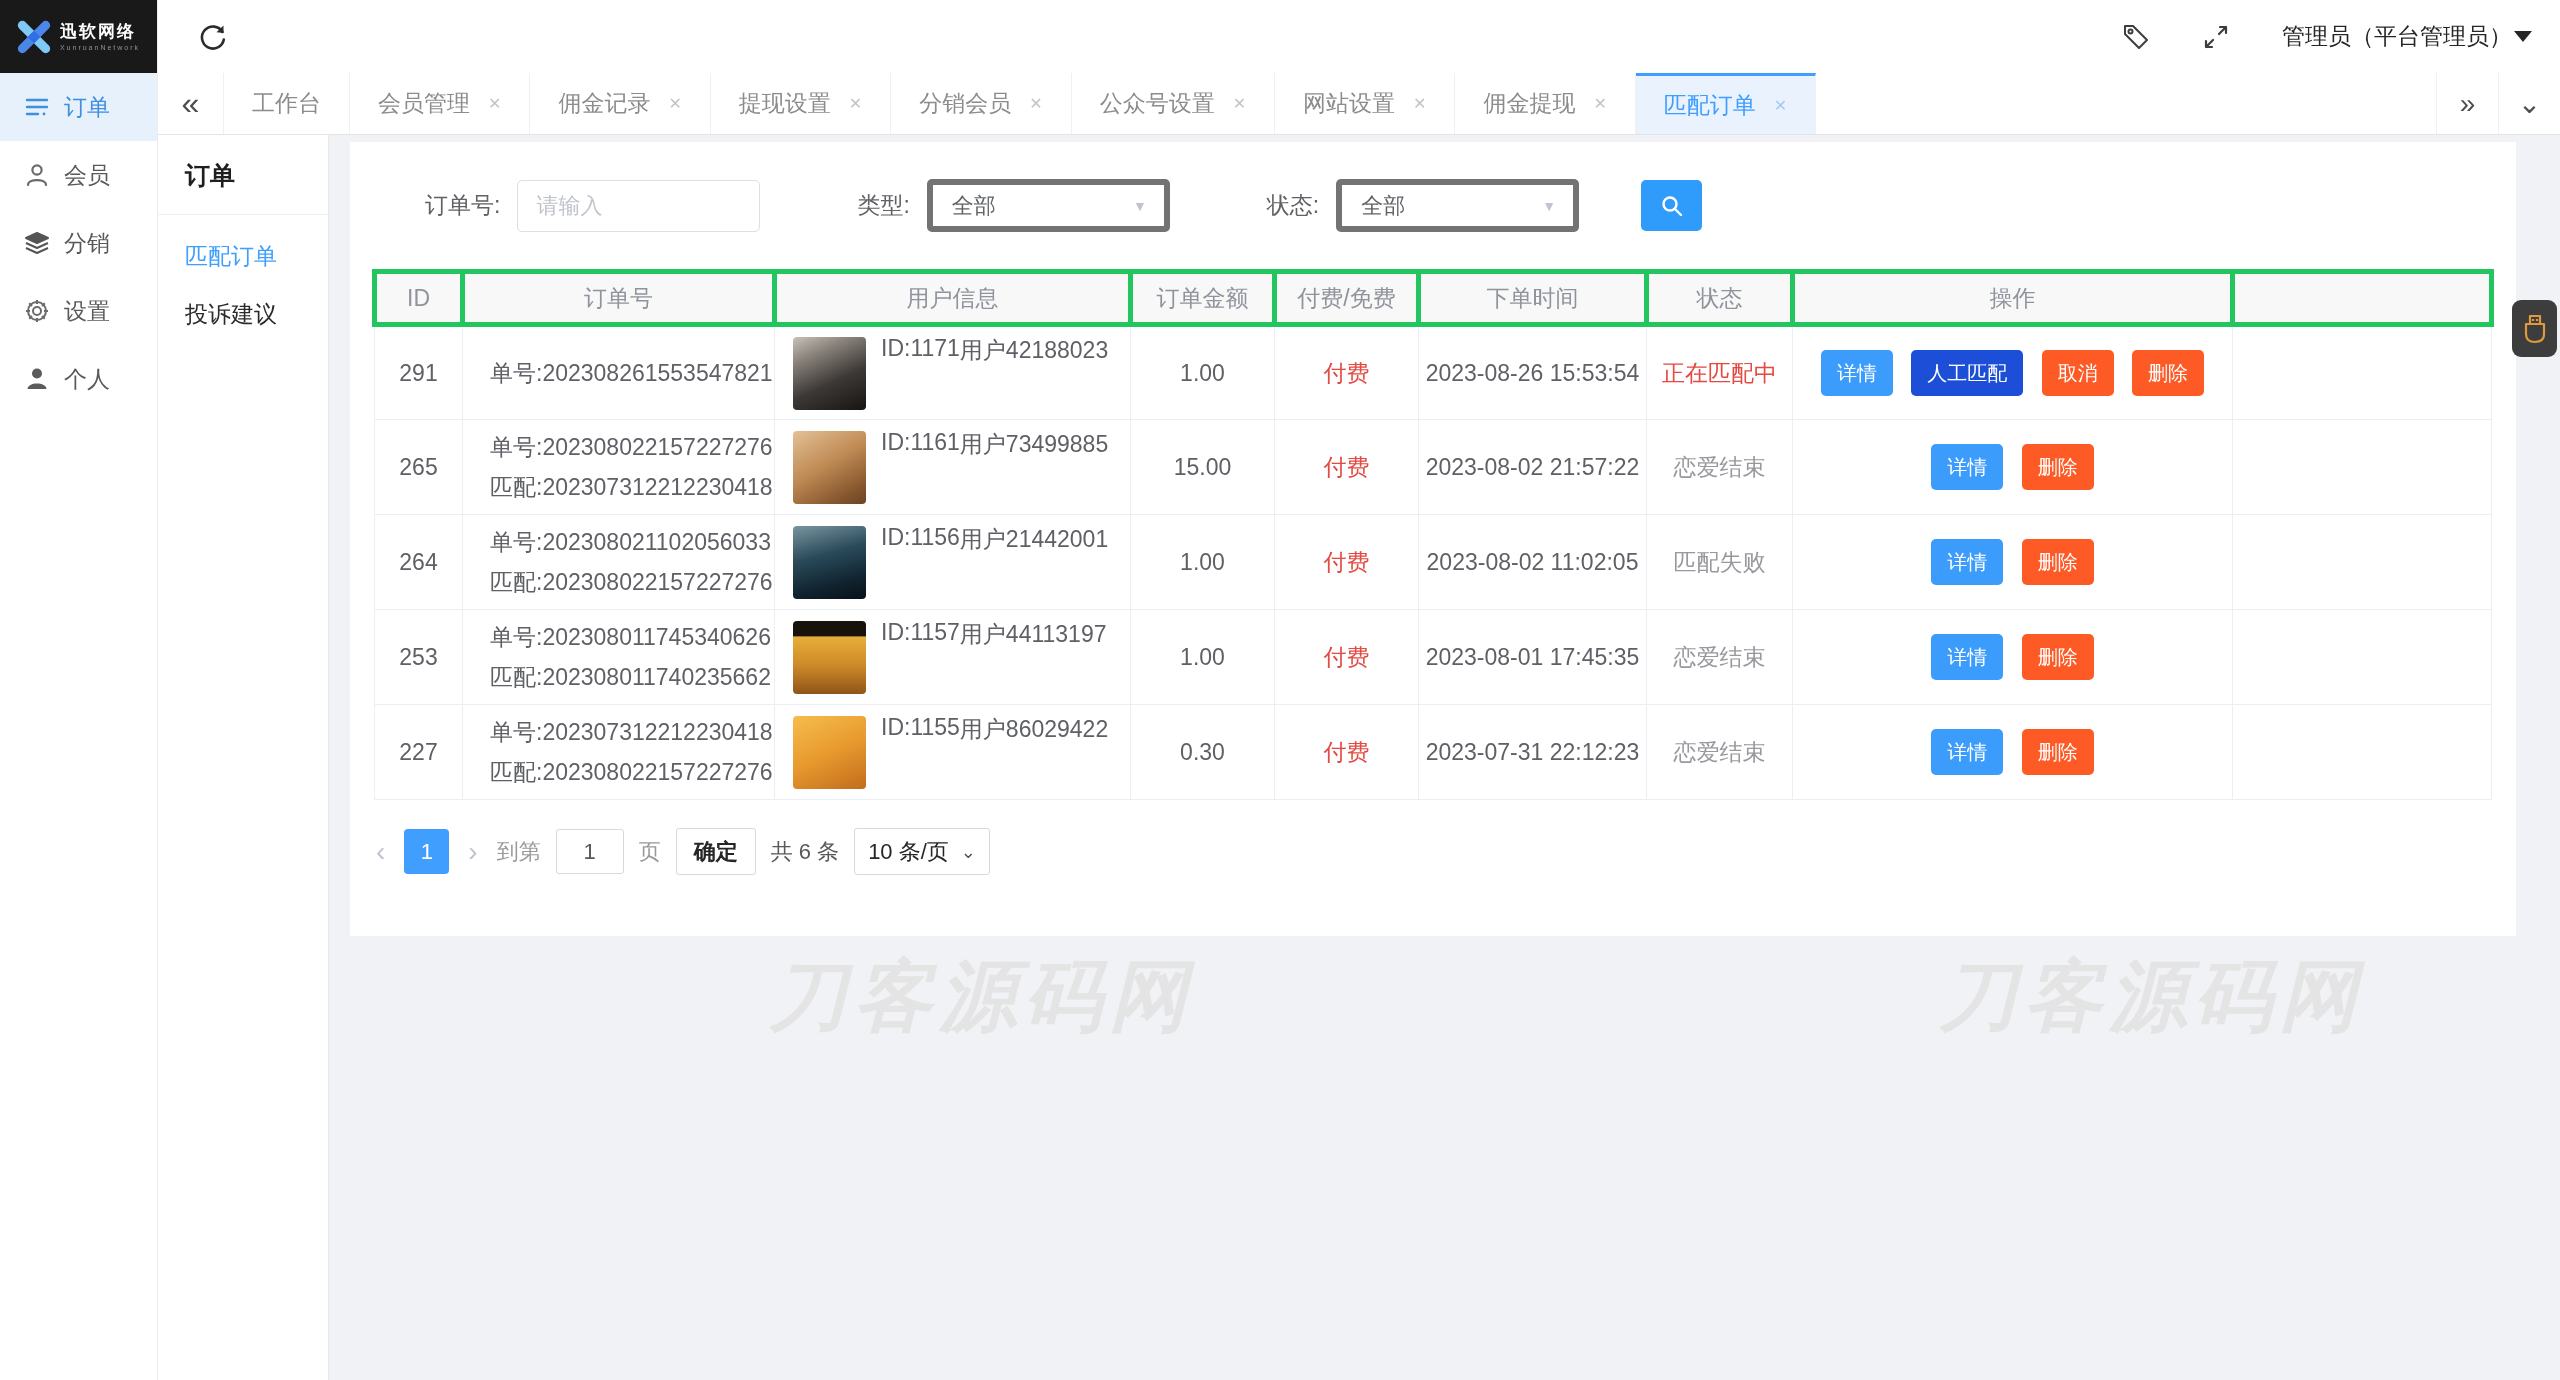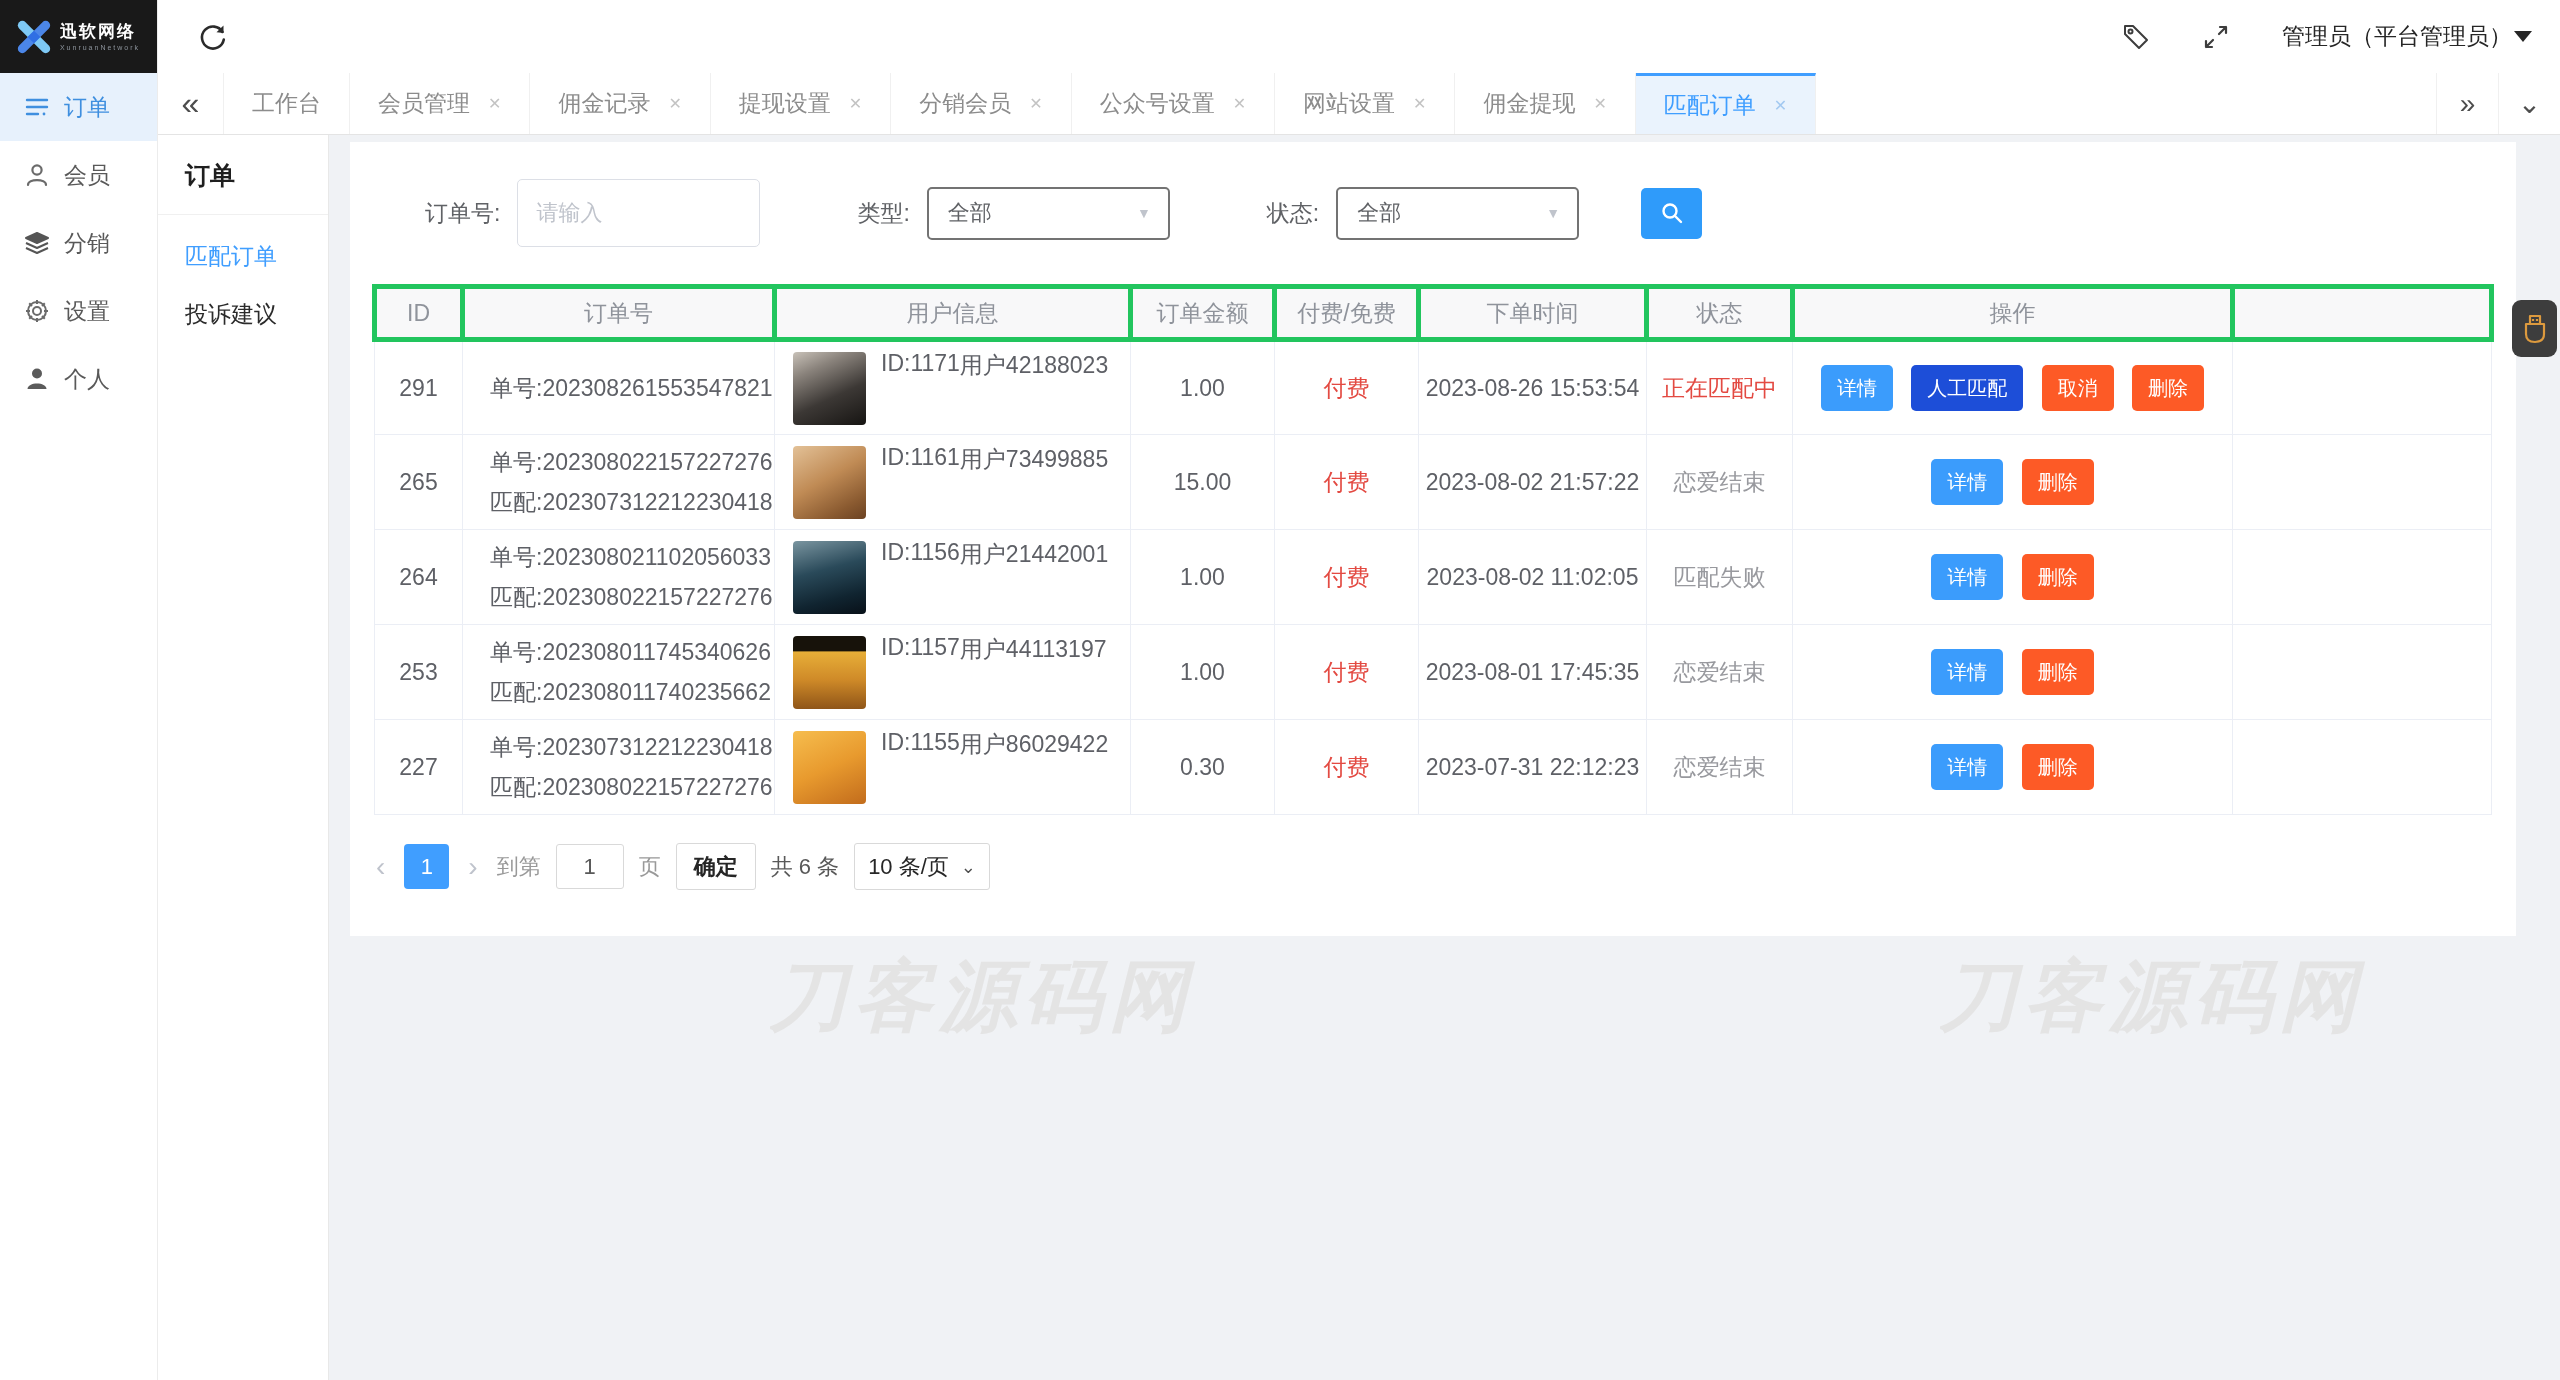--- a/index.html
+++ b/index.html
@@ -46,23 +46,23 @@
   .submenu-list { padding-top:12px; }
 
   
   .content { position:absolute; left:329px; top:135px; right:0; bottom:0; background:#f0f2f5; }
   .card { margin:7px 44px 0 21px; background:#fff; min-height:794px; }
 
   
   .filters { display:flex; align-items:center; padding:37px 0 37px 75px; }
   .fgroup { display:flex; align-items:center; }
   .flabel { font-size:23px; color:#606266; margin-right:17px; }
-  .finput { width:243px; height:68px; border:1px solid #dcdfe6; border-radius:5px; font-size:22px; padding:0 18px; color:#606266; font-family:inherit; outline:none; }
+  .finput { width:243px; height:52px; border:1px solid #dcdfe6; border-radius:5px; font-size:22px; padding:0 18px; color:#606266; font-family:inherit; outline:none; }
   .finput::placeholder { color:#c0c4cc; }
-  .fselect { width:243px; height:53px; border:2px solid #737373; border-radius:5px; display:flex; align-items:center; justify-content:space-between; padding:0 17px 0 19px; font-size:22px; color:#606266; cursor:pointer; }
+  .fselect { width:243px; height:53px; border:6px solid #737373; border-radius:5px; display:flex; align-items:center; justify-content:space-between; padding:0 17px 0 19px; font-size:22px; color:#606266; cursor:pointer; }
   .fselect .sel-caret { color:#c0c4cc; font-size:14px; }
   .gap1 { margin-left:97px; }
   .search-btn { margin-left:62px; width:61px; height:51px; background:#2f9bfa; border:none; border-radius:5px; display:flex; align-items:center; justify-content:center; cursor:pointer; }
 
   
   .tablewrap { margin:0 22px; }
   table { width:100%; border-collapse:collapse; table-layout:fixed; }
   th { background:#f8f8f9; color:#8f939b; font-weight:normal; font-size:23px; height:53px; border:5px solid #22c55e; }
   td { font-size:23px; color:#5e6066; border:1px solid #ebeef5; text-align:center; padding:0; }
   tr.rh-lg > td { height:95px; }

